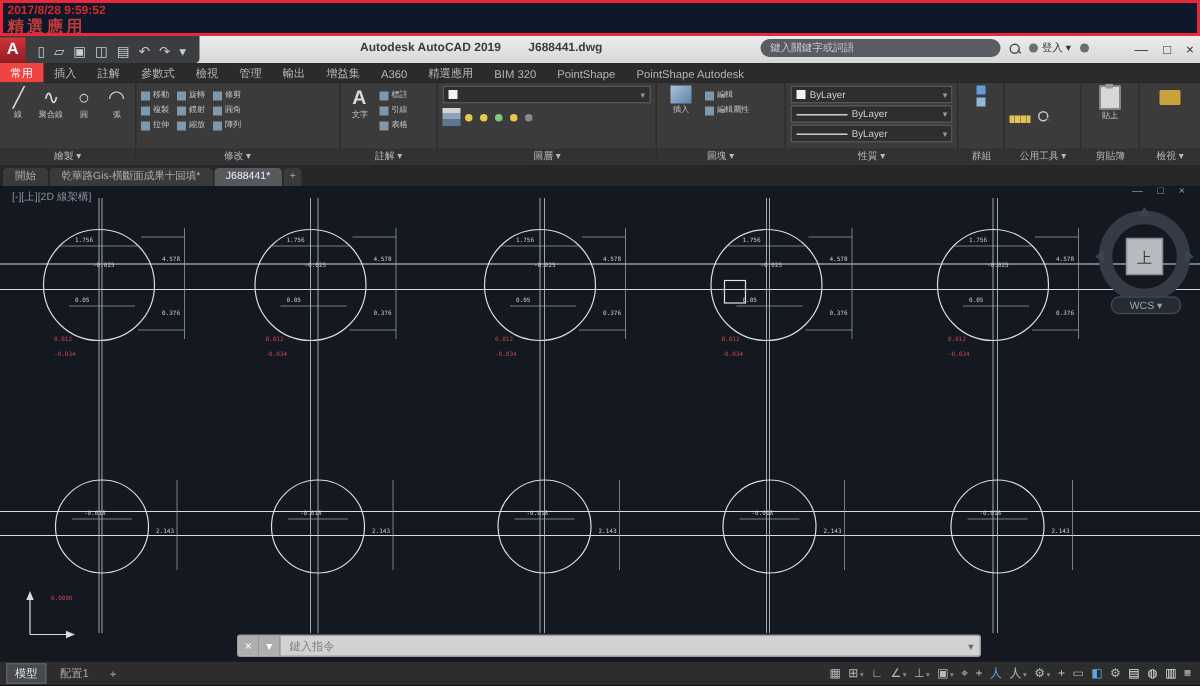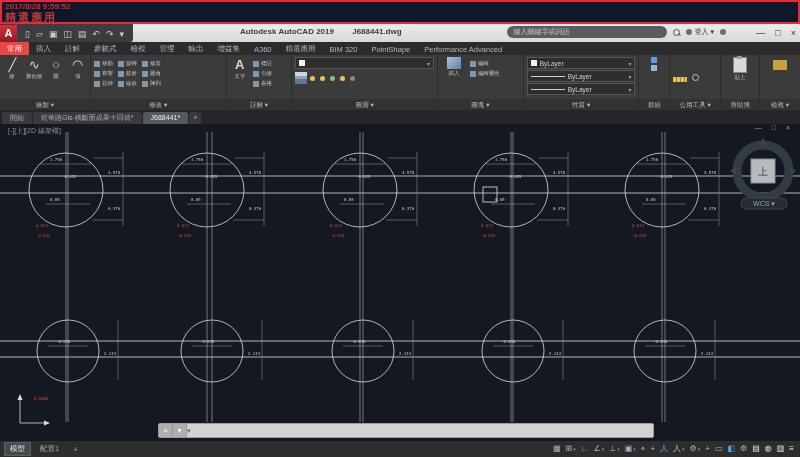--- a/index.html
+++ b/index.html
@@ -129,21 +129,21 @@
     <span class="rtab">註解</span>
     <span class="rtab">參數式</span>
     <span class="rtab">檢視</span>
     <span class="rtab">管理</span>
     <span class="rtab">輸出</span>
     <span class="rtab">增益集</span>
     <span class="rtab">A360</span>
     <span class="rtab">精選應用</span>
     <span class="rtab">BIM 320</span>
     <span class="rtab">PointShape</span>
-    <span class="rtab">Performance Advanced</span>
+    <span class="rtab">PointShape Autodesk</span>
   </div>
 
 <div id="ribbon" class="abs">
 
   <div class="panel" style="width:90px">
     <div class="pbody">
       <span class="bigbtn">
         <span class="g">╱</span>
         <span class="l">線</span>
         </span>
@@ -456,20 +456,21 @@
       <polygon points="763,14 759,20 767,20" fill="#3c434e"></polygon>
       <polygon points="763,80 759,74 767,74" fill="#3c434e"></polygon>
       <polygon points="730,47 736,43 736,51" fill="#3c434e"></polygon>
       <polygon points="796,47 790,43 790,51" fill="#3c434e"></polygon>
       <rect x="741" y="74" width="46" height="11" rx="5" fill="#262b33" stroke="#3e4450"></rect>
       <text x="764" y="82" class="" font-size="7" fill="#9aa2ac" text-anchor="middle">WCS ▾</text>
     </svg>
   <div id="cmdbar">
     <span class="cl-ic">×</span>
     <span class="cl-ic">▾</span>
+    <span id="cmd-prompt">鍵入指令</span>
     <span id="cmd-caret">▾</span>
   </div>
 </div>
 
 <div id="statusbar" class="abs">
   <div id="layouts">
     <span class="lay active">模型</span>
     <span class="lay">配置1</span>
     <span class="lay">+</span>
   </div>

